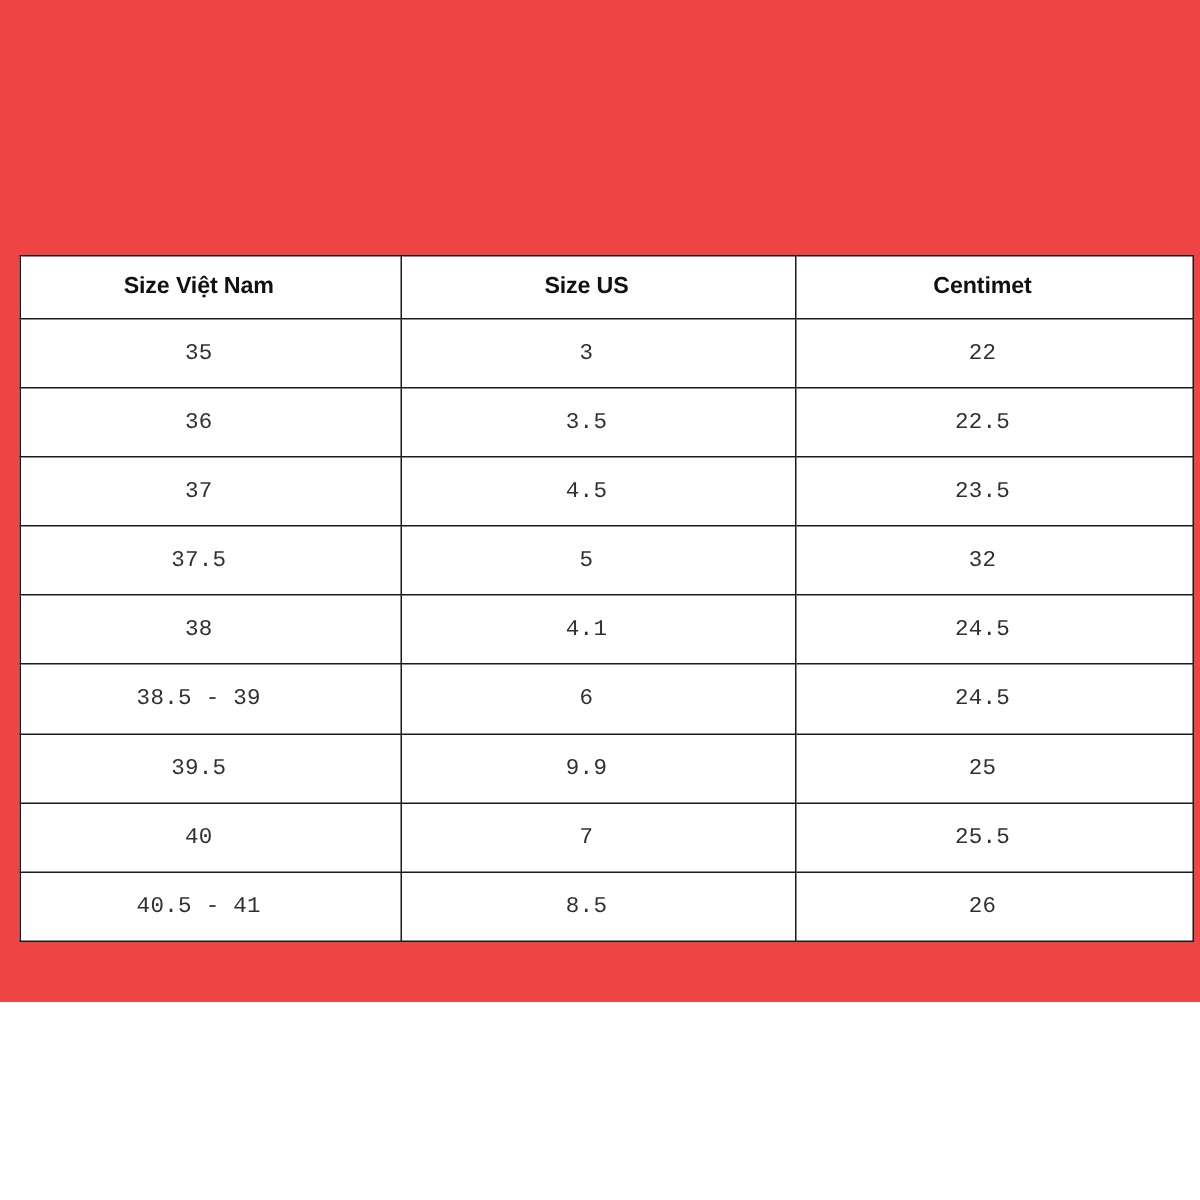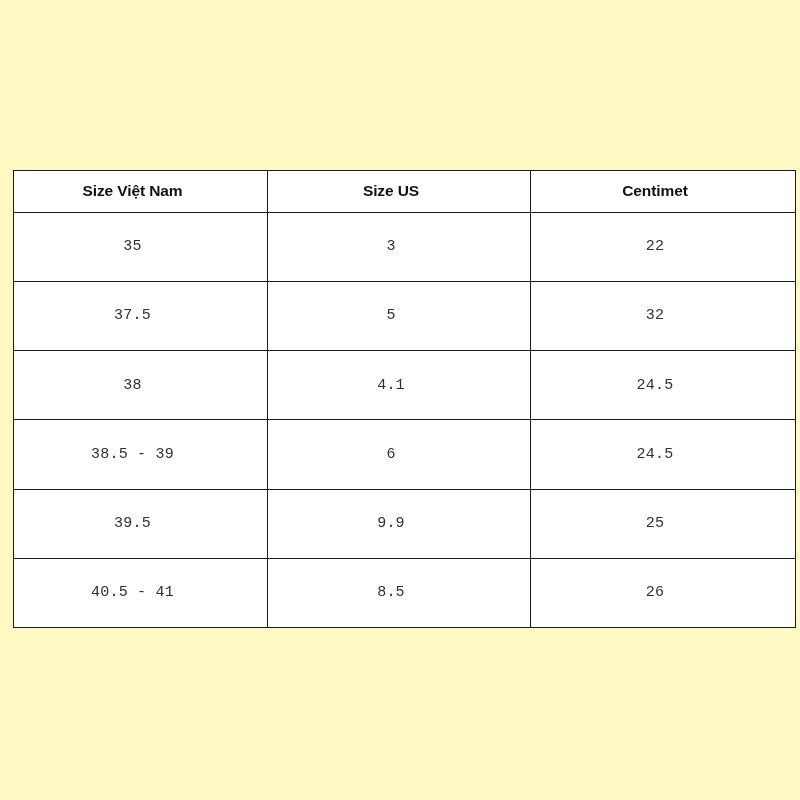--- a/index.html
+++ b/index.html
@@ -10,22 +10,22 @@
     width: 800px;
     height: 800px;
     background: #ffffff;
     font-family: "Liberation Sans", sans-serif;
     overflow: hidden;
   }
 
   #page {
     position: relative;
     width: 800px;
-    height: 800px;
-    background: #fef9c3;
+    height: 668px;
+    background: #ef4444;
   }
 
   
   .size-chart-wrap {
     position: absolute;
     left: 13px;
     top: 170px;
     width: 782px;
     height: 458px;
   }
@@ -90,40 +90,55 @@
           <th>Centimet</th>
         </tr>
       </thead>
       <tbody>
         <tr>
           <td>35</td>
           <td>3</td>
           <td>22</td>
         </tr>
         <tr>
+          <td>36</td>
+          <td>3.5</td>
+          <td>22.5</td>
+        </tr>
+        <tr>
+          <td>37</td>
+          <td>4.5</td>
+          <td>23.5</td>
+        </tr>
+        <tr>
           <td>37.5</td>
           <td>5</td>
           <td>32</td>
         </tr>
         <tr>
           <td>38</td>
           <td>4.1</td>
           <td>24.5</td>
         </tr>
         <tr>
           <td>38.5 - 39</td>
           <td>6</td>
           <td>24.5</td>
         </tr>
         <tr>
           <td>39.5</td>
           <td>9.9</td>
           <td>25</td>
         </tr>
         <tr>
+          <td>40</td>
+          <td>7</td>
+          <td>25.5</td>
+        </tr>
+        <tr>
           <td>40.5 - 41</td>
           <td>8.5</td>
           <td>26</td>
         </tr>
       </tbody>
     </table>
   </div>
 
 </div>
 

